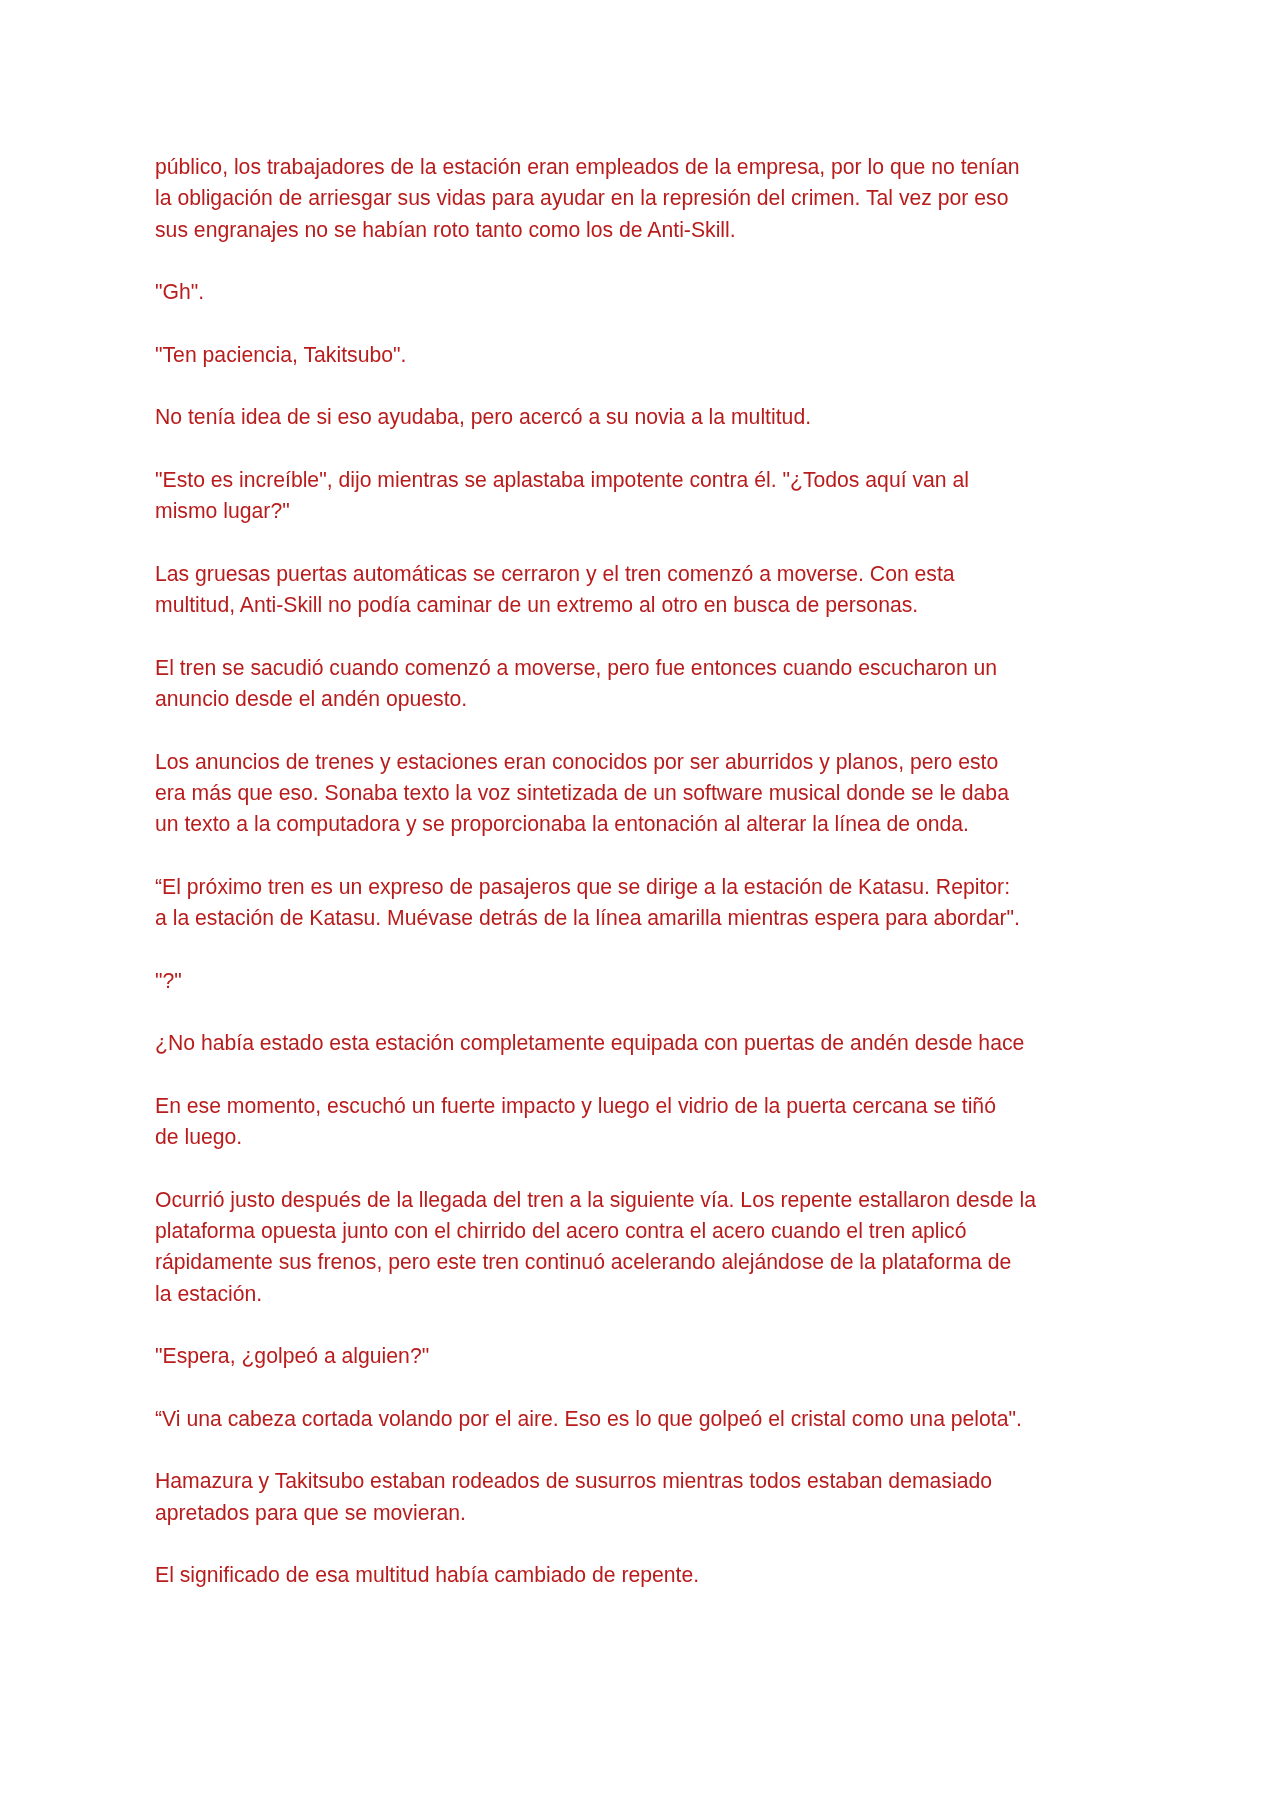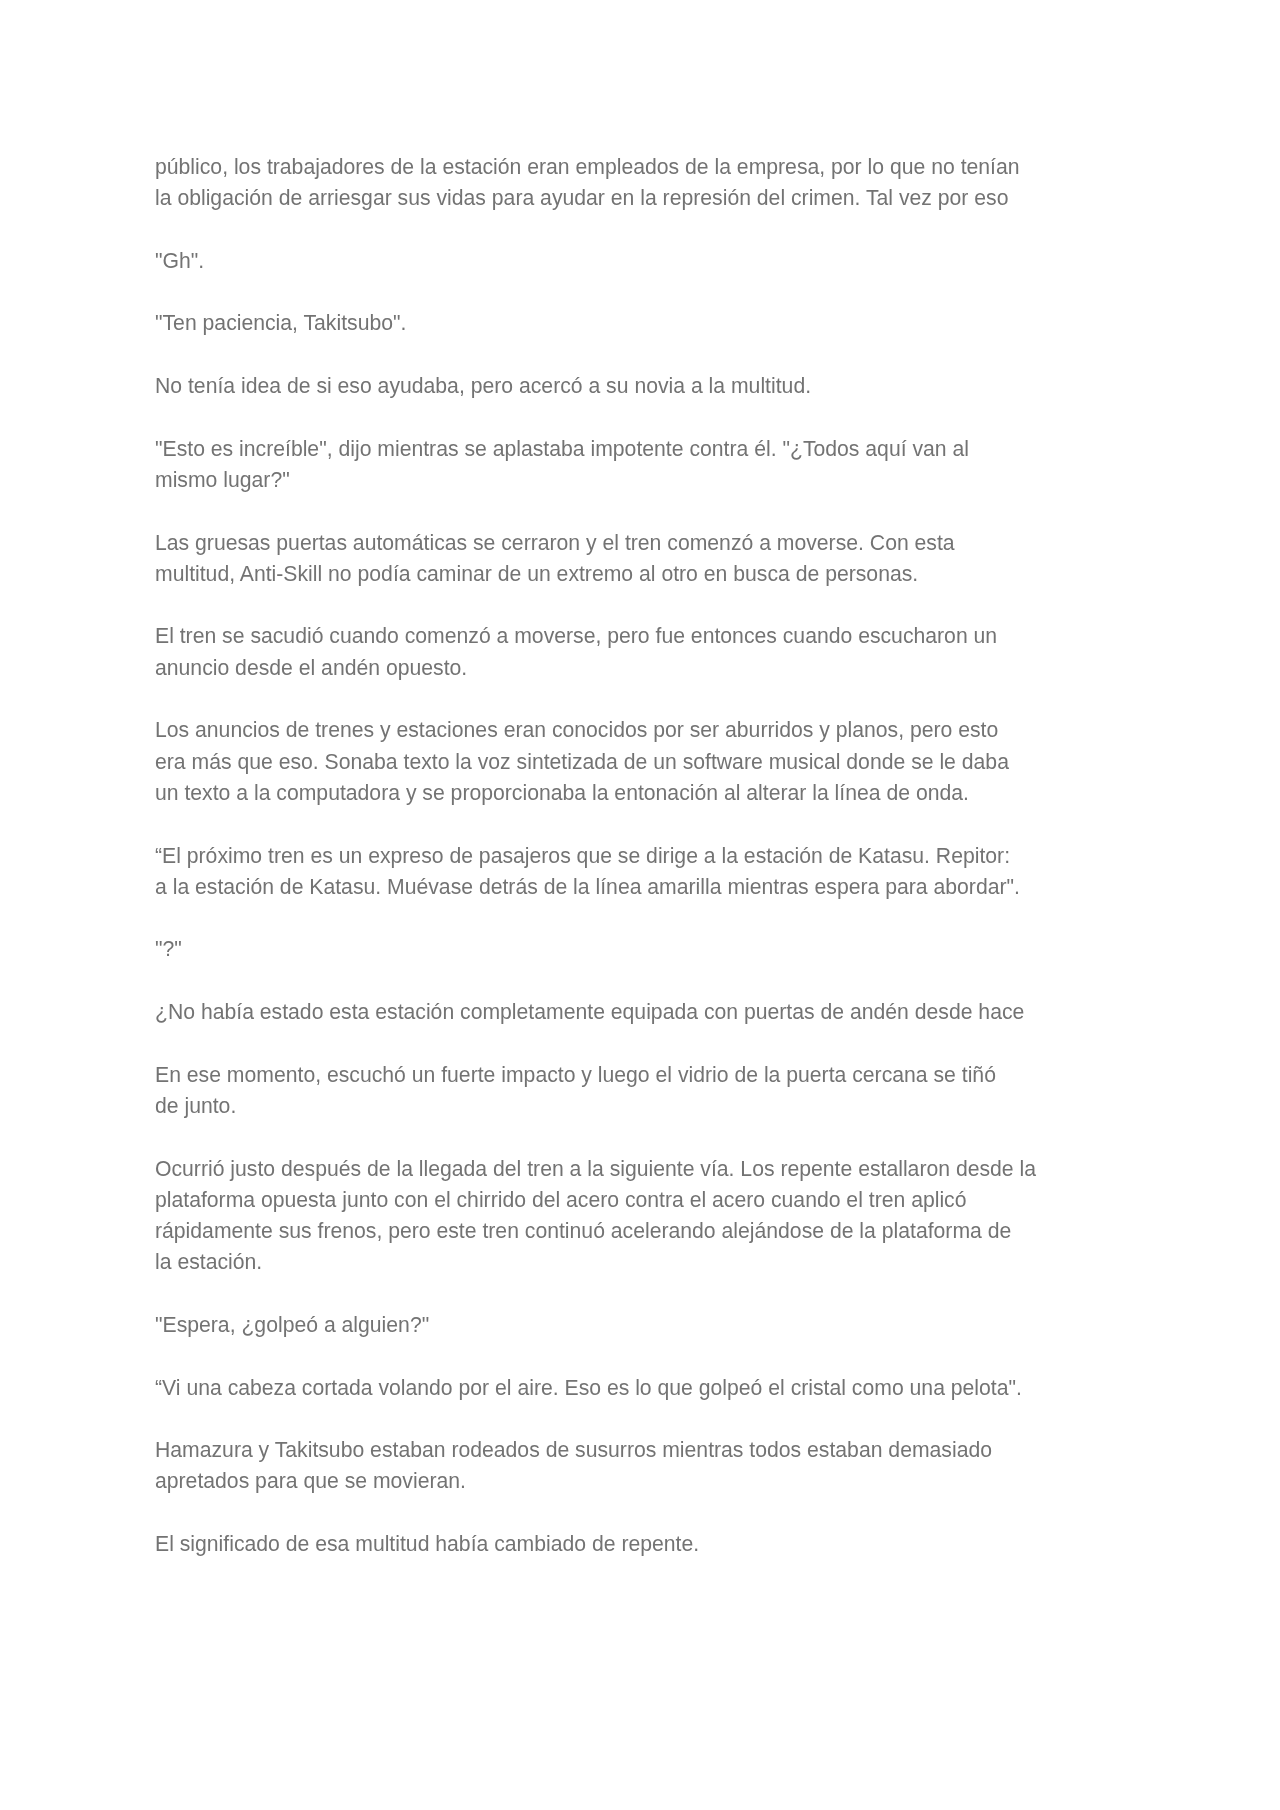--- a/index.html
+++ b/index.html
@@ -5,32 +5,33 @@
   html, body { margin: 0; padding: 0; background: #ffffff; }
   body { width: 1280px; height: 1810px; position: relative; overflow: hidden; }
   .page {
     position: absolute;
     left: 155px;
     top: 151px;
     width: 975px;
     font-family: "Liberation Sans", sans-serif;
     font-size: 21.2px;
     line-height: 31.3px;
-    color: #737373;
+    color: #b91c1c;
   }
   .para { margin: 0 0 31.3px 0; white-space: normal; }
   .line { display: block; white-space: nowrap; }
 </style>
 </head>
 <body>
 
 <div class="page">
   <p class="para">
     <span class="line">público, los trabajadores de la estación eran empleados de la empresa, por lo que no tenían</span>
     <span class="line">la obligación de arriesgar sus vidas para ayudar en la represión del crimen. Tal vez por eso</span>
+    <span class="line">sus engranajes no se habían roto tanto como los de Anti-Skill.</span>
   </p>
   <p class="para">
     <span class="line">"Gh".</span>
   </p>
   <p class="para">
     <span class="line">"Ten paciencia, Takitsubo".</span>
   </p>
   <p class="para">
     <span class="line">No tenía idea de si eso ayudaba, pero acercó a su novia a la multitud.</span>
   </p>
@@ -56,21 +57,21 @@
     <span class="line">a la estación de Katasu. Muévase detrás de la línea amarilla mientras espera para abordar".</span>
   </p>
   <p class="para">
     <span class="line">"?"</span>
   </p>
   <p class="para">
     <span class="line">¿No había estado esta estación completamente equipada con puertas de andén desde hace</span>
   </p>
   <p class="para">
     <span class="line">En ese momento, escuchó un fuerte impacto y luego el vidrio de la puerta cercana se tiñó</span>
-    <span class="line">de junto.</span>
+    <span class="line">de luego.</span>
   </p>
   <p class="para">
     <span class="line">Ocurrió justo después de la llegada del tren a la siguiente vía. Los repente estallaron desde la</span>
     <span class="line">plataforma opuesta junto con el chirrido del acero contra el acero cuando el tren aplicó</span>
     <span class="line">rápidamente sus frenos, pero este tren continuó acelerando alejándose de la plataforma de</span>
     <span class="line">la estación.</span>
   </p>
   <p class="para">
     <span class="line">"Espera, ¿golpeó a alguien?"</span>
   </p>

